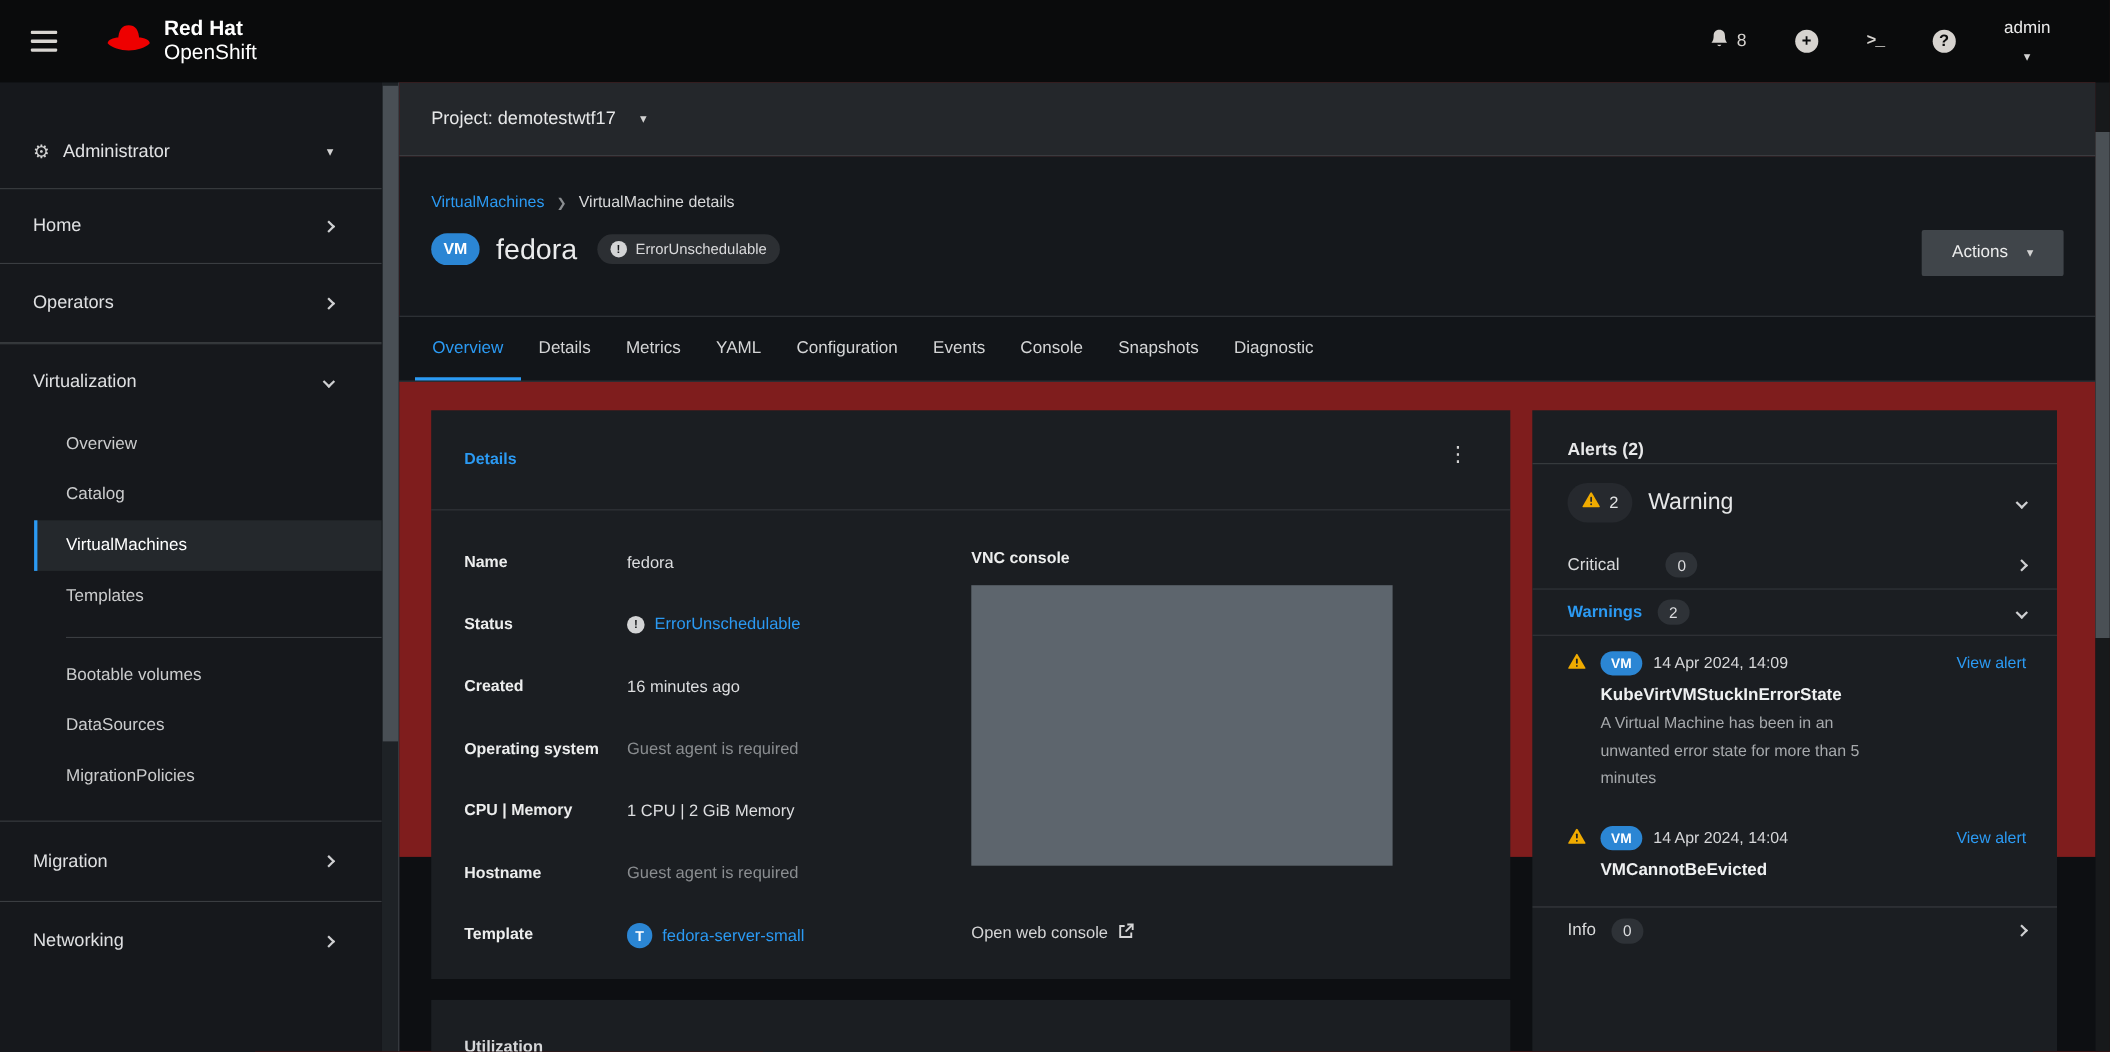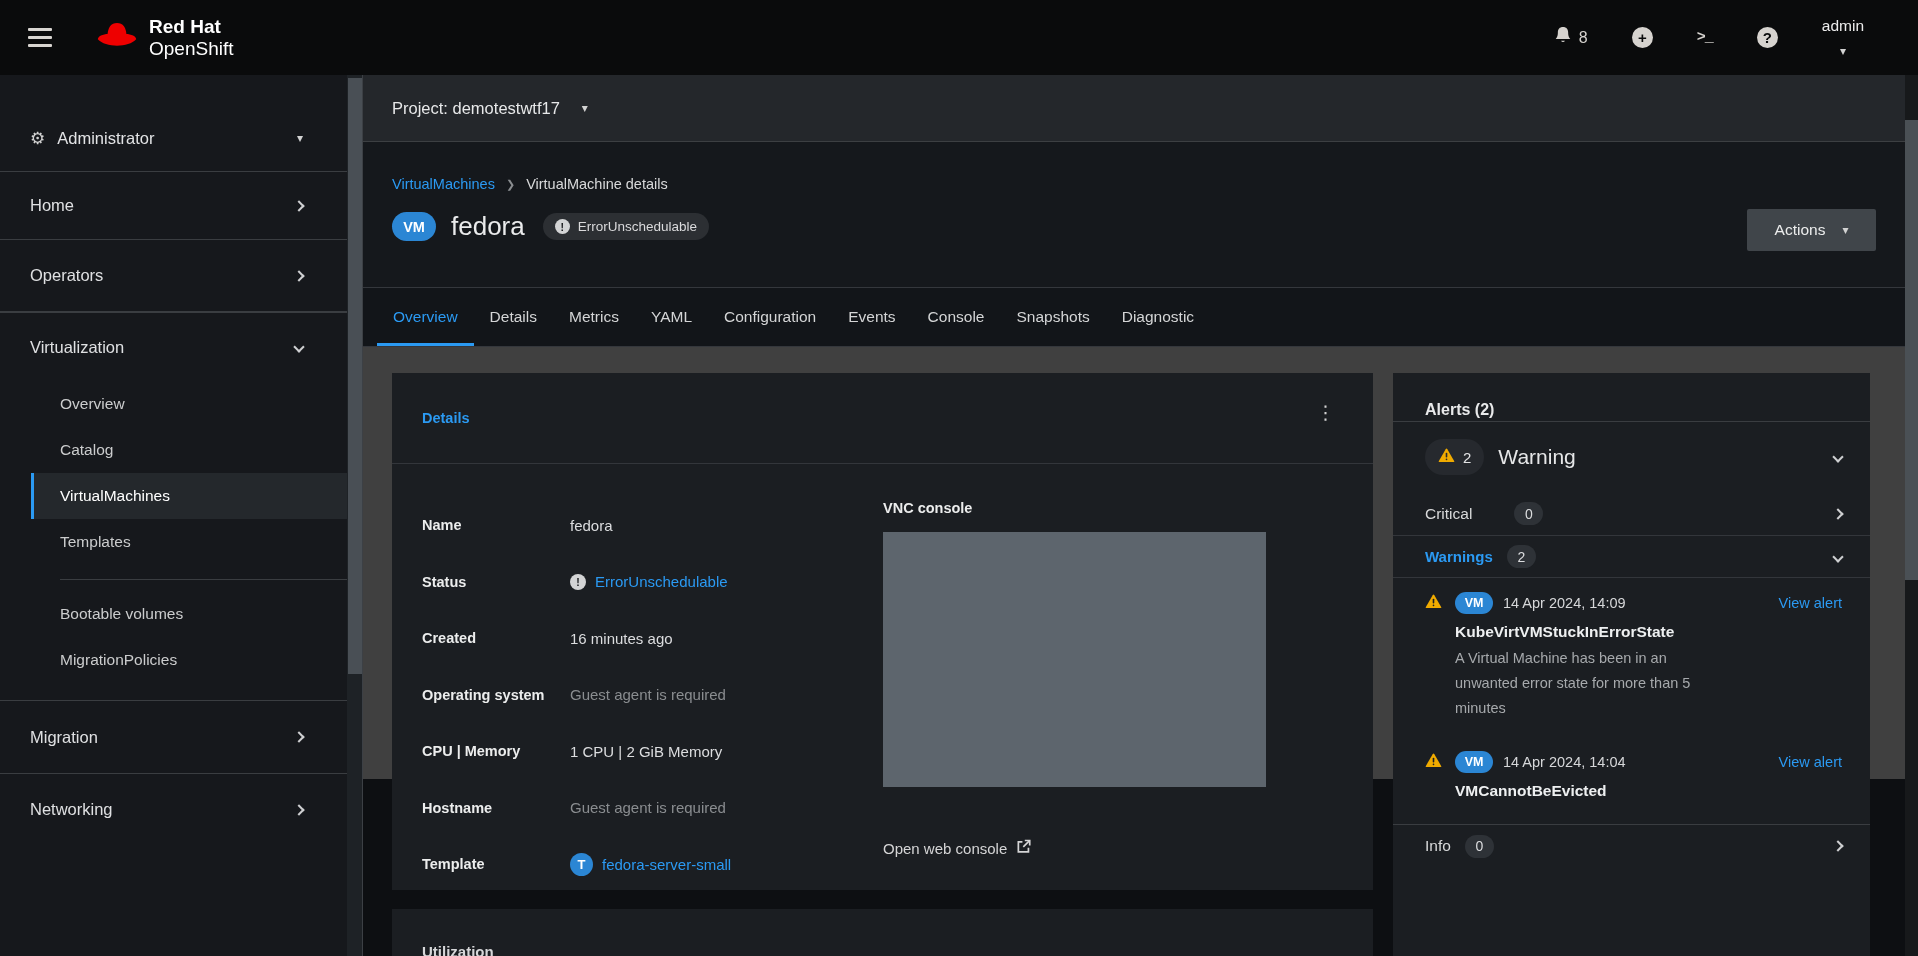--- a/index.html
+++ b/index.html
@@ -34,21 +34,21 @@
   .nav-row .chev { margin-left:auto; }
   .chev { width:8px; height:8px; border-right:2.4px solid #cfd0d2; border-bottom:2.4px solid #cfd0d2; display:inline-block; }
   .chev.right { transform:rotate(-45deg); }
   .chev.down  { transform:rotate(45deg); }
   .sub-item { height:46px; margin-left:31px; padding-left:29px; display:flex; align-items:center; color:#cbcccd; font-size:15.5px; cursor:pointer; }
   .sub-item.selected { background:#24282c; border-left:3px solid #2b9af3; padding-left:26px; color:#fff; }
   .side-scroll { position:absolute; left:347px; top:75px; width:16px; height:881px; background:#1e2226; border-right:1px solid #3c4045; }
   .side-thumb { position:absolute; left:1px; top:3px; width:14px; height:596px; background:#494f55; }
 
   
-  .content { position:absolute; left:363px; top:75px; width:1542px; height:704px; background:#404040;padding-left:27px; }
+  .content { position:absolute; left:363px; top:75px; width:1542px; height:704px; background:#7f1d1d;padding-left:27px; }
   .header-zone { position:absolute; left:0; top:67px; width:100%; height:205px; background:#15181c; }
   .projectbar { position:absolute; left:0; top:0; width:100%; height:67px; background:#24272b; border-bottom:1px solid #3c3f42; display:flex; align-items:center; padding-left:29px; cursor:pointer; }
   .projectbar .lbl { font-size:16.5px; color:#e7e8e9; }
   .projectbar .caret { margin-left:22px; }
 
   .breadcrumb { position:absolute; left:29px; top:101px; display:flex; align-items:center; font-size:14.5px; }
   .bc-link { color:#2b9af3; cursor:pointer; }
   .bc-sep { color:#8a8d90; font-size:11px; margin:0 11px; }
   .bc-cur { color:#d8d9da; }
 
@@ -64,21 +64,21 @@
   .tab { padding:0 16px; display:flex; align-items:center; font-size:15.5px; color:#d4d5d6; cursor:pointer; }
   .tab.active { color:#2b9af3; box-shadow:inset 0 -3px 0 #2b9af3; }
 
   
   .card { background:#1b1e22; position:absolute; }
   .details-card { left:29px; top:298px; width:981px; height:517px; }
   .card-head { height:90px; display:flex; align-items:center; padding:0 30px; position:relative; }
   .card-title-link { color:#2b9af3; font-weight:bold; font-size:14.5px; cursor:pointer; }
   .kebab { position:absolute; right:38px; top:28px; font-size:19px; color:#d2d2d2; cursor:pointer; letter-spacing:0; }
   .card-div { height:1px; background:#33363b; }
-  .dl { position:absolute; left:30px; top:124px; width:440px; }
+  .dl { position:absolute; left:30px; top:110px; width:440px; }
   .dl-row { height:56.5px; display:flex; align-items:center; }
   .dl-label { width:148px; font-weight:bold; font-size:14.5px; color:#eceded; flex:none; }
   .dl-value { font-size:15px; color:#dcdddf; display:flex; align-items:center; gap:9px; }
   .dl-value.muted { color:#8a8d90; }
   .dl-link { color:#2b9af3; cursor:pointer; }
   .t-badge { width:23px; height:23px; border-radius:50%; background:#2b86d4; color:#fff; font-weight:bold; font-size:13px; display:flex; align-items:center; justify-content:center; }
   .vnc-label { position:absolute; left:491px; top:127px; font-weight:bold; font-size:14.5px; color:#eceded; }
   .vnc-box { position:absolute; left:491px; top:159px; width:383px; height:255px; background:#5d656d; cursor:pointer; }
   .vnc-open { position:absolute; left:491px; top:466px; display:flex; align-items:center; gap:9px; font-size:15px; color:#d5d5d6; cursor:pointer; }
 
@@ -206,20 +206,23 @@
       <span>VirtualMachines</span>
     </div>
   <div class="sub-item">
       <span>Templates</span>
     </div>
   <div class="side-divider inset" style="margin-top:14px"></div>
   <div class="sub-item" style="margin-top:11px">
       <span>Bootable volumes</span>
     </div>
   <div class="sub-item">
+      <span>DataSources</span>
+    </div>
+  <div class="sub-item">
       <span>MigrationPolicies</span>
     </div>
   <div class="side-divider" style="margin-top:17px"></div>
   <div class="nav-row" style="height:72px">
     <span>Migration</span>
     <span class="chev right"></span>
   </div>
   <div class="side-divider"></div>
   <div class="nav-row" style="height:71px">
     <span>Networking</span>

